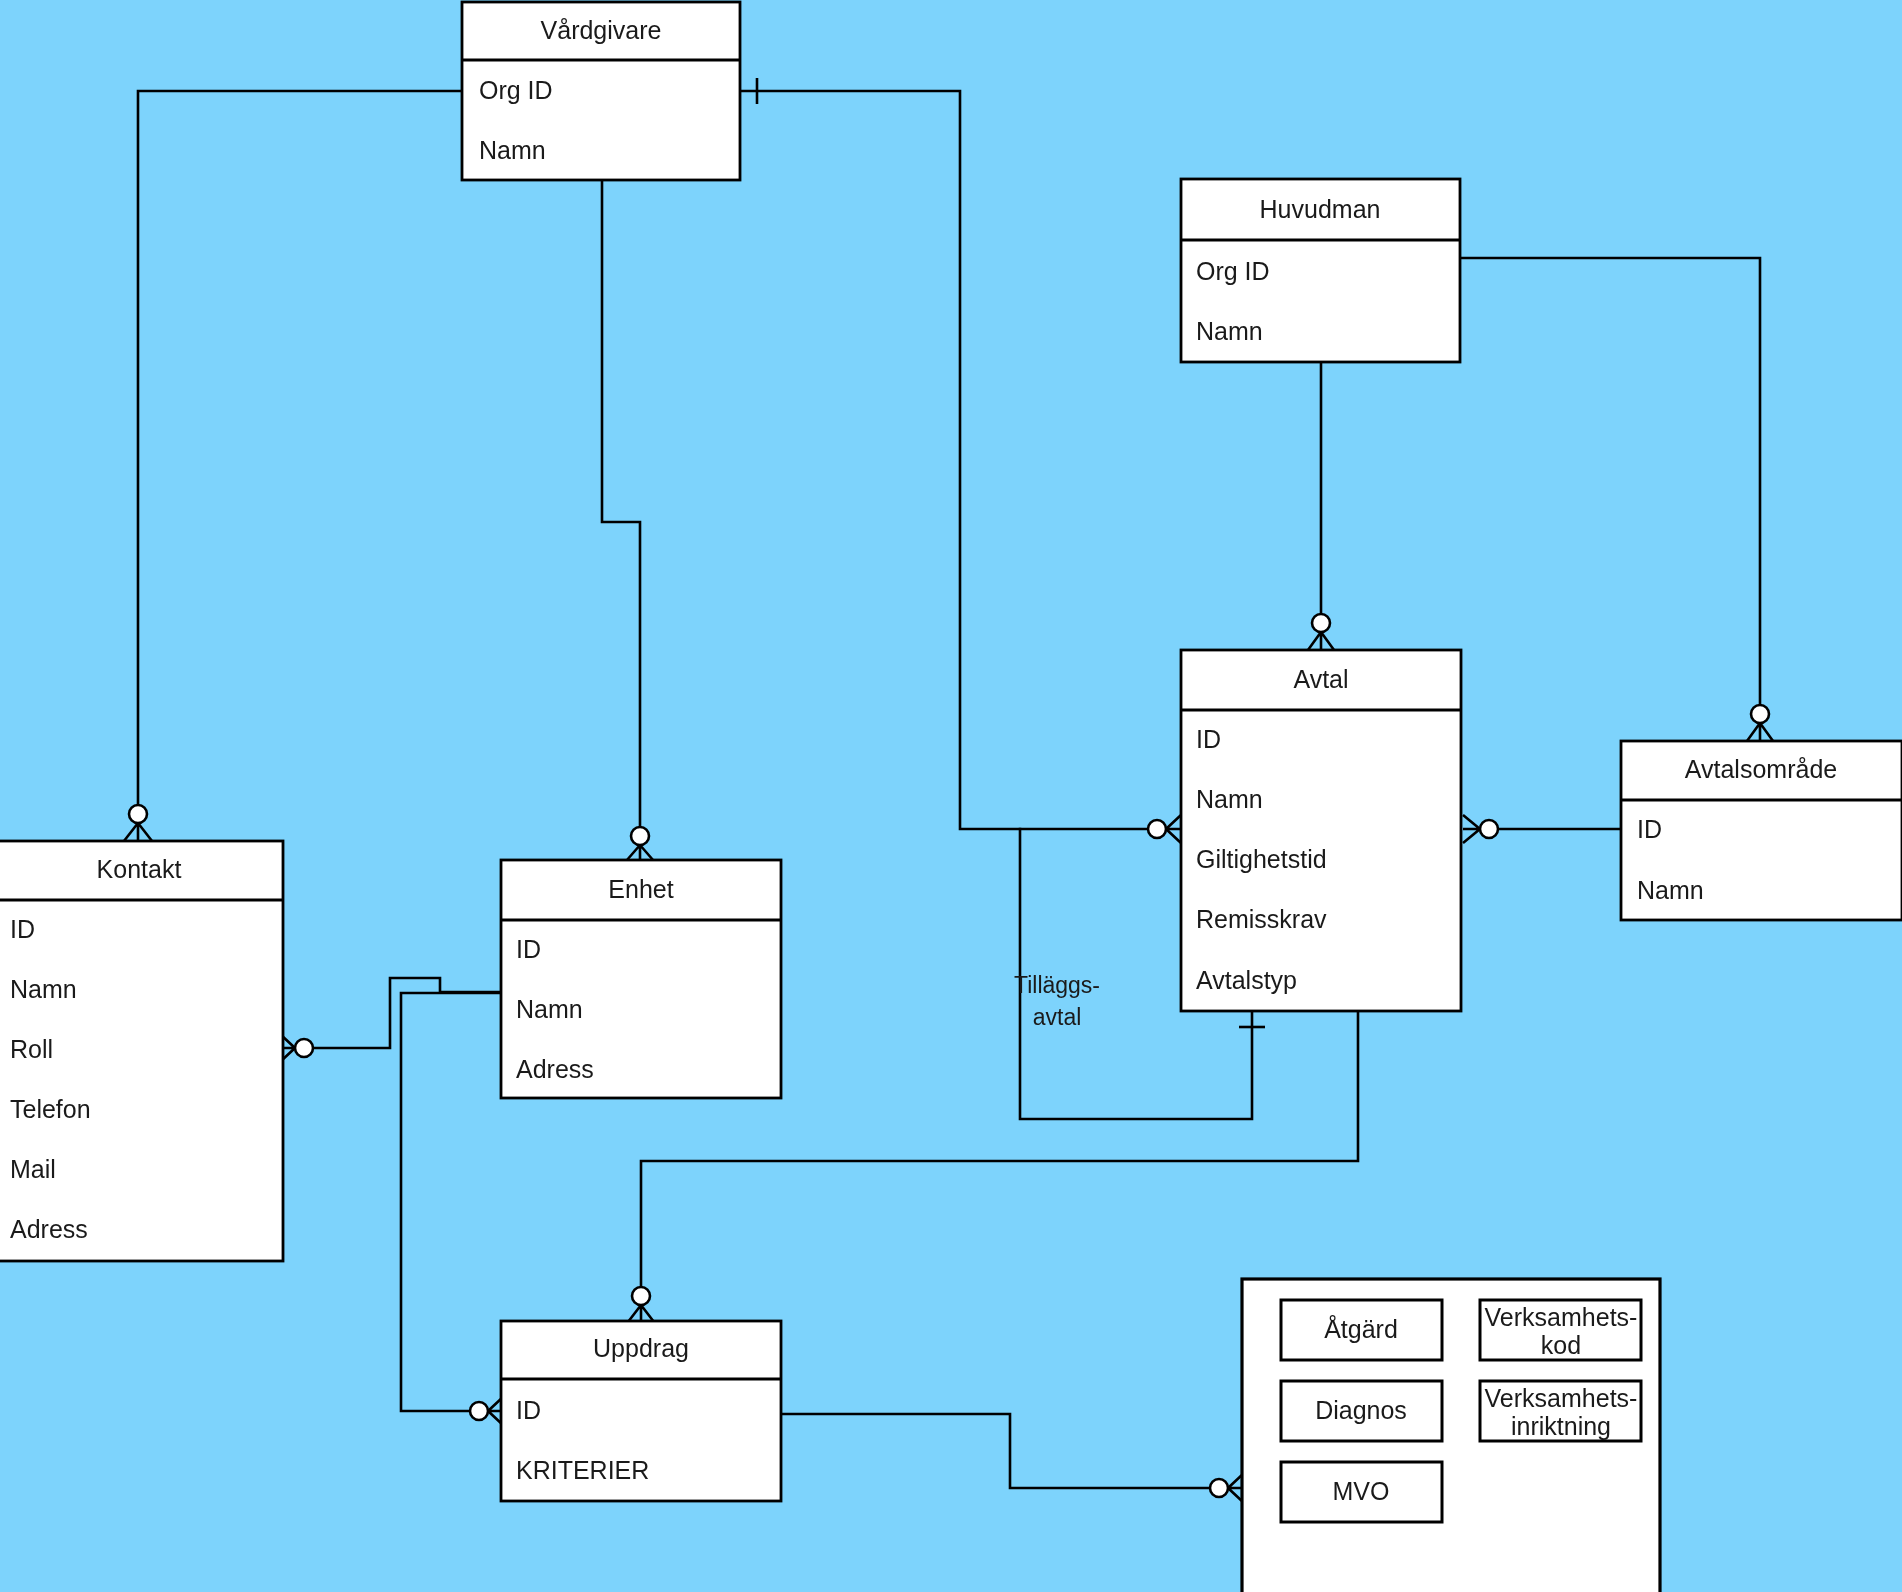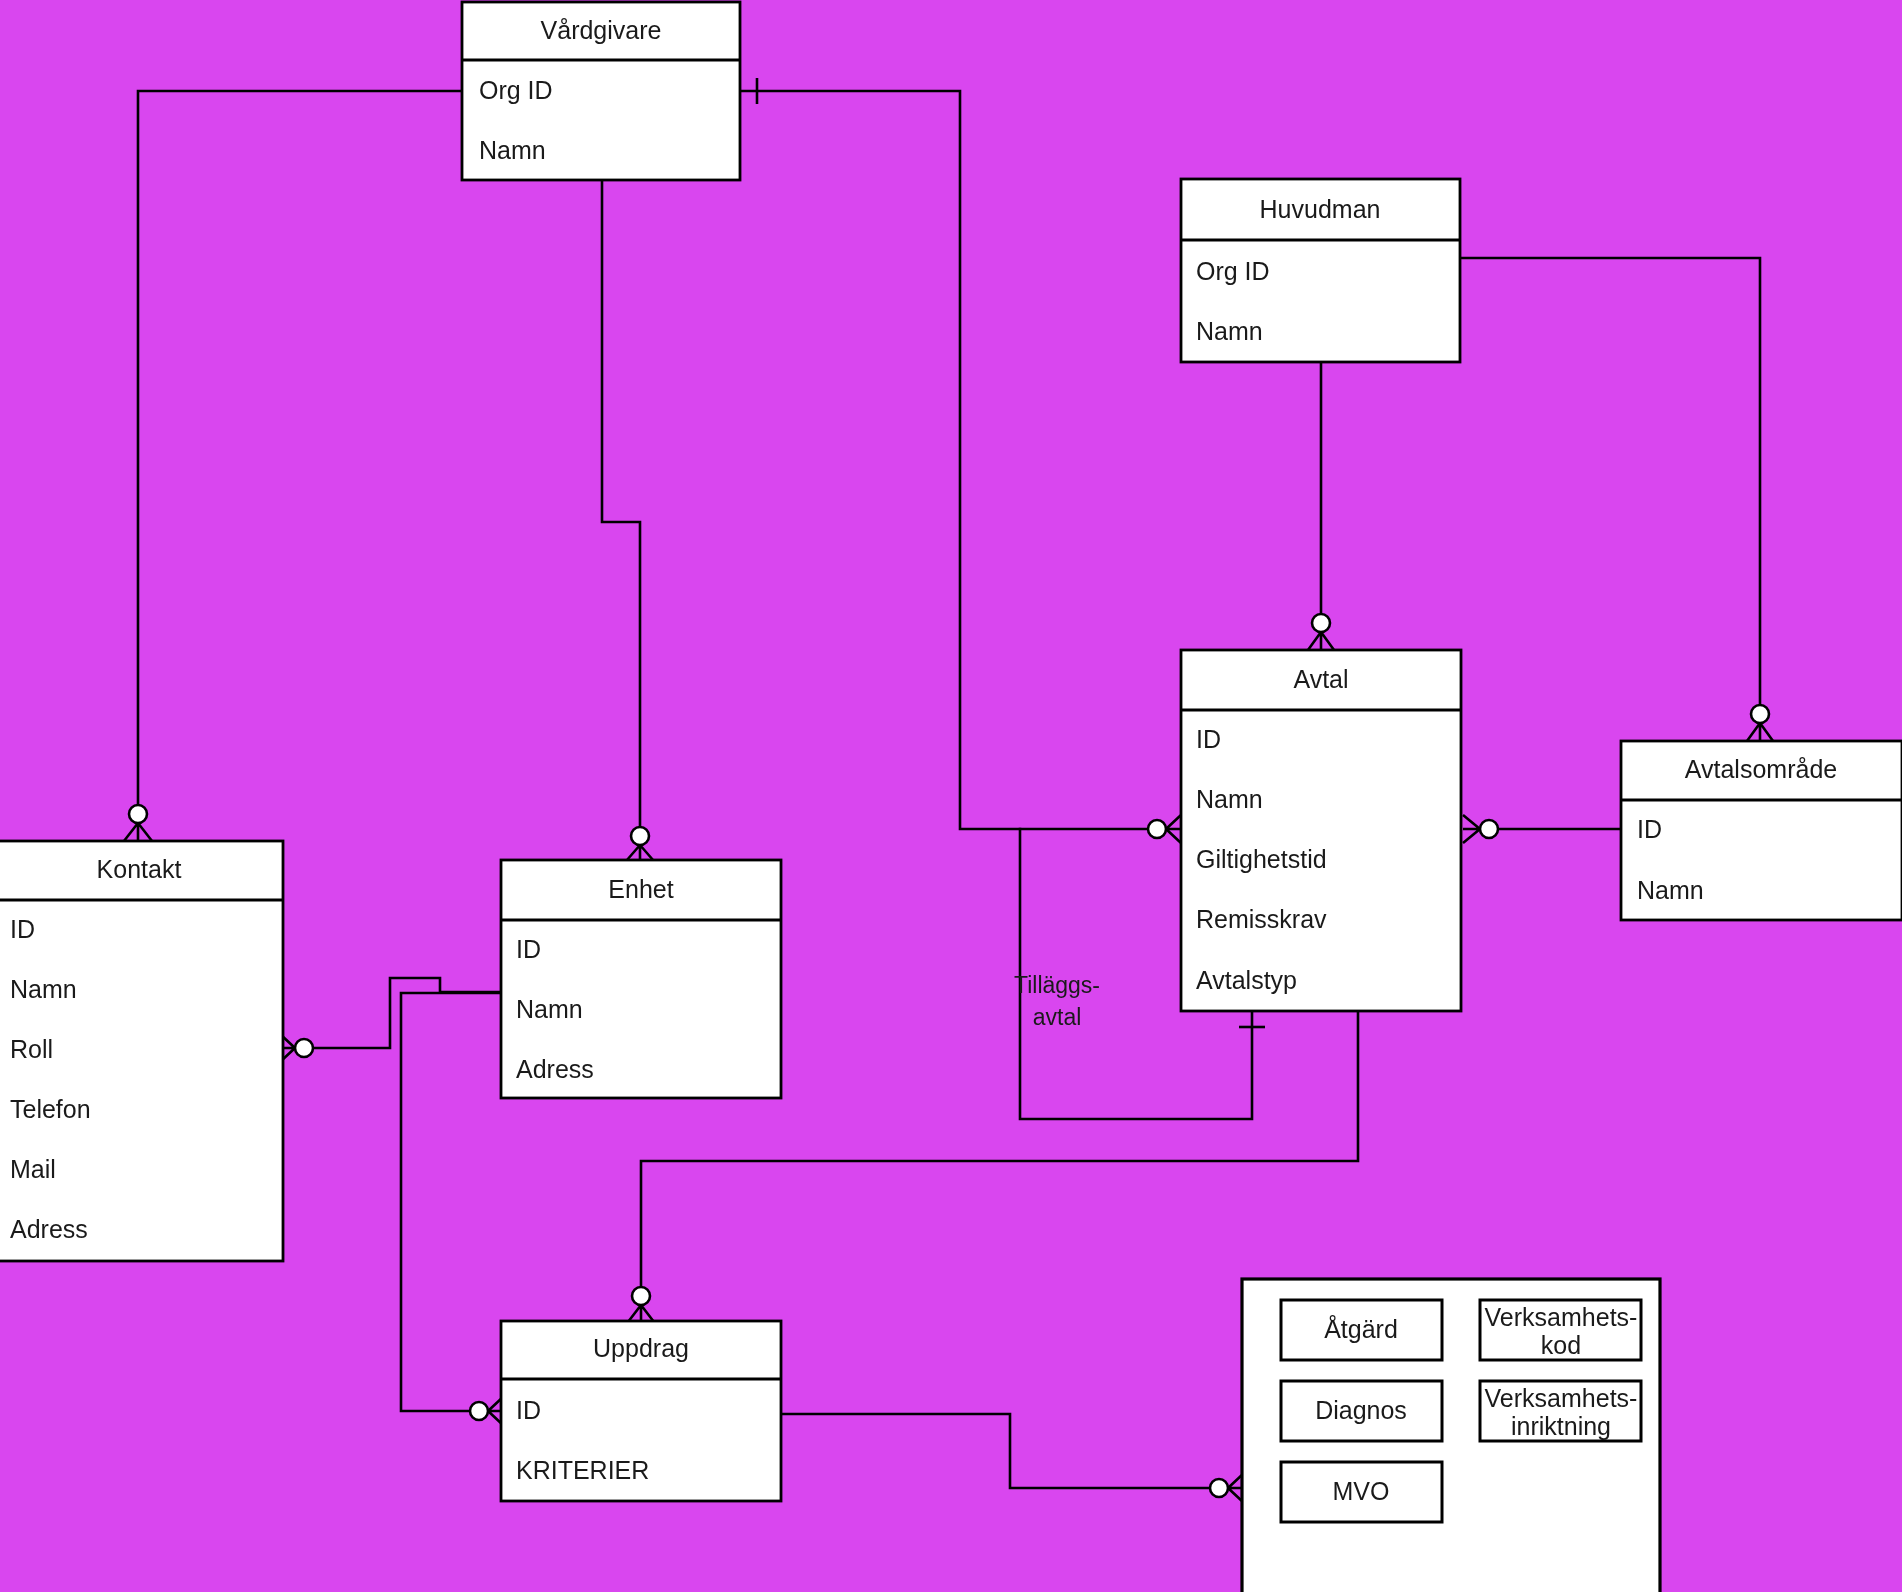--- a/index.html
+++ b/index.html
@@ -8,21 +8,21 @@
     padding: 0;
     background: #ffffff;
   }
   body {
     font-family: "Liberation Sans", sans-serif;
   }
   #diagram-root {
     position: relative;
     width: 1902px;
     height: 1592px;
-    background: #d946ef;
+    background: #7dd3fc;
     overflow: hidden;
   }
   svg#er-canvas {
     position: absolute;
     left: 0;
     top: 0;
     width: 1902px;
     height: 1592px;
   }
   .ln {

